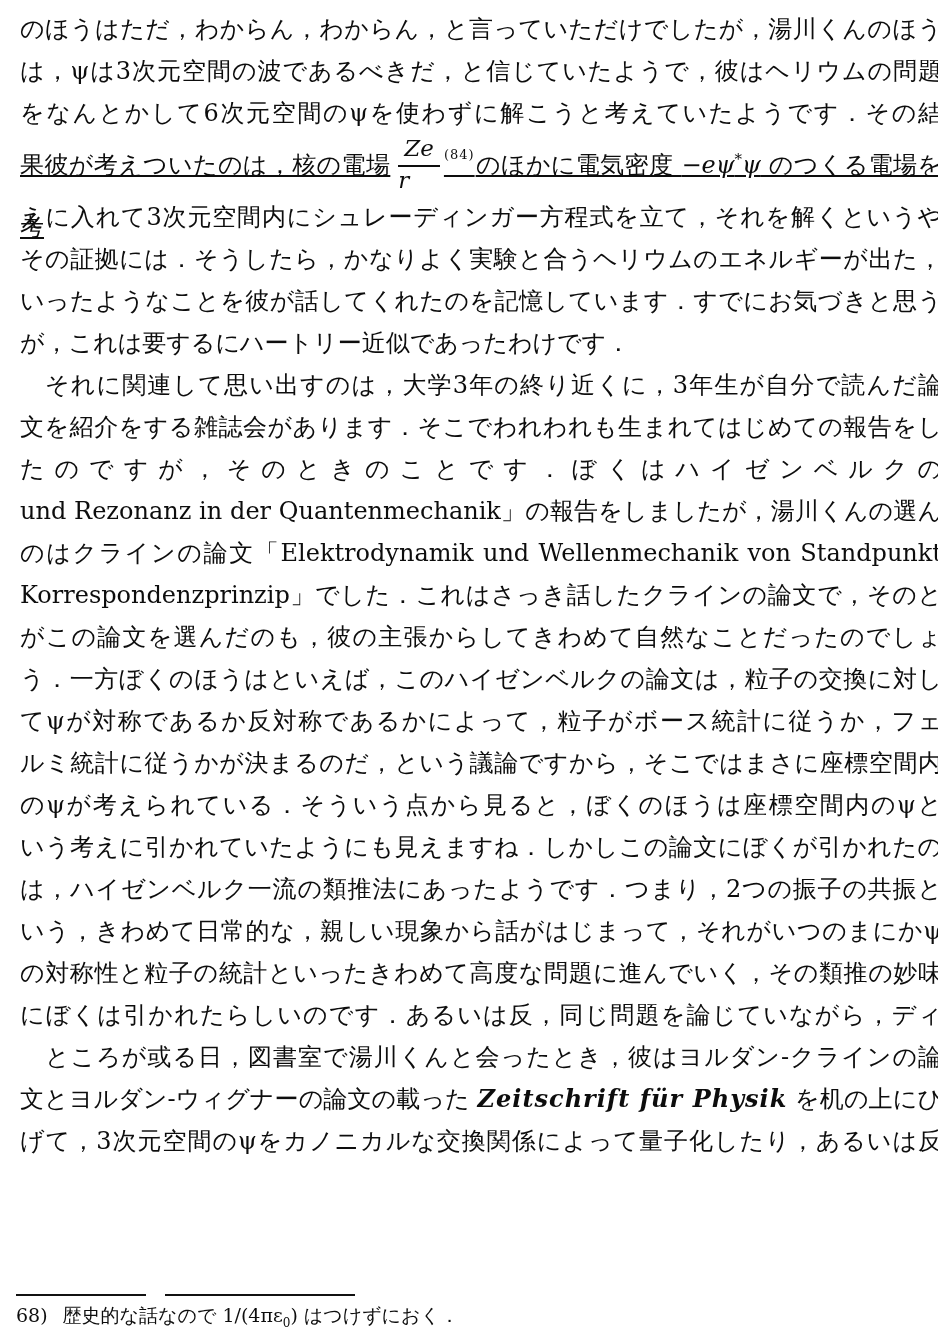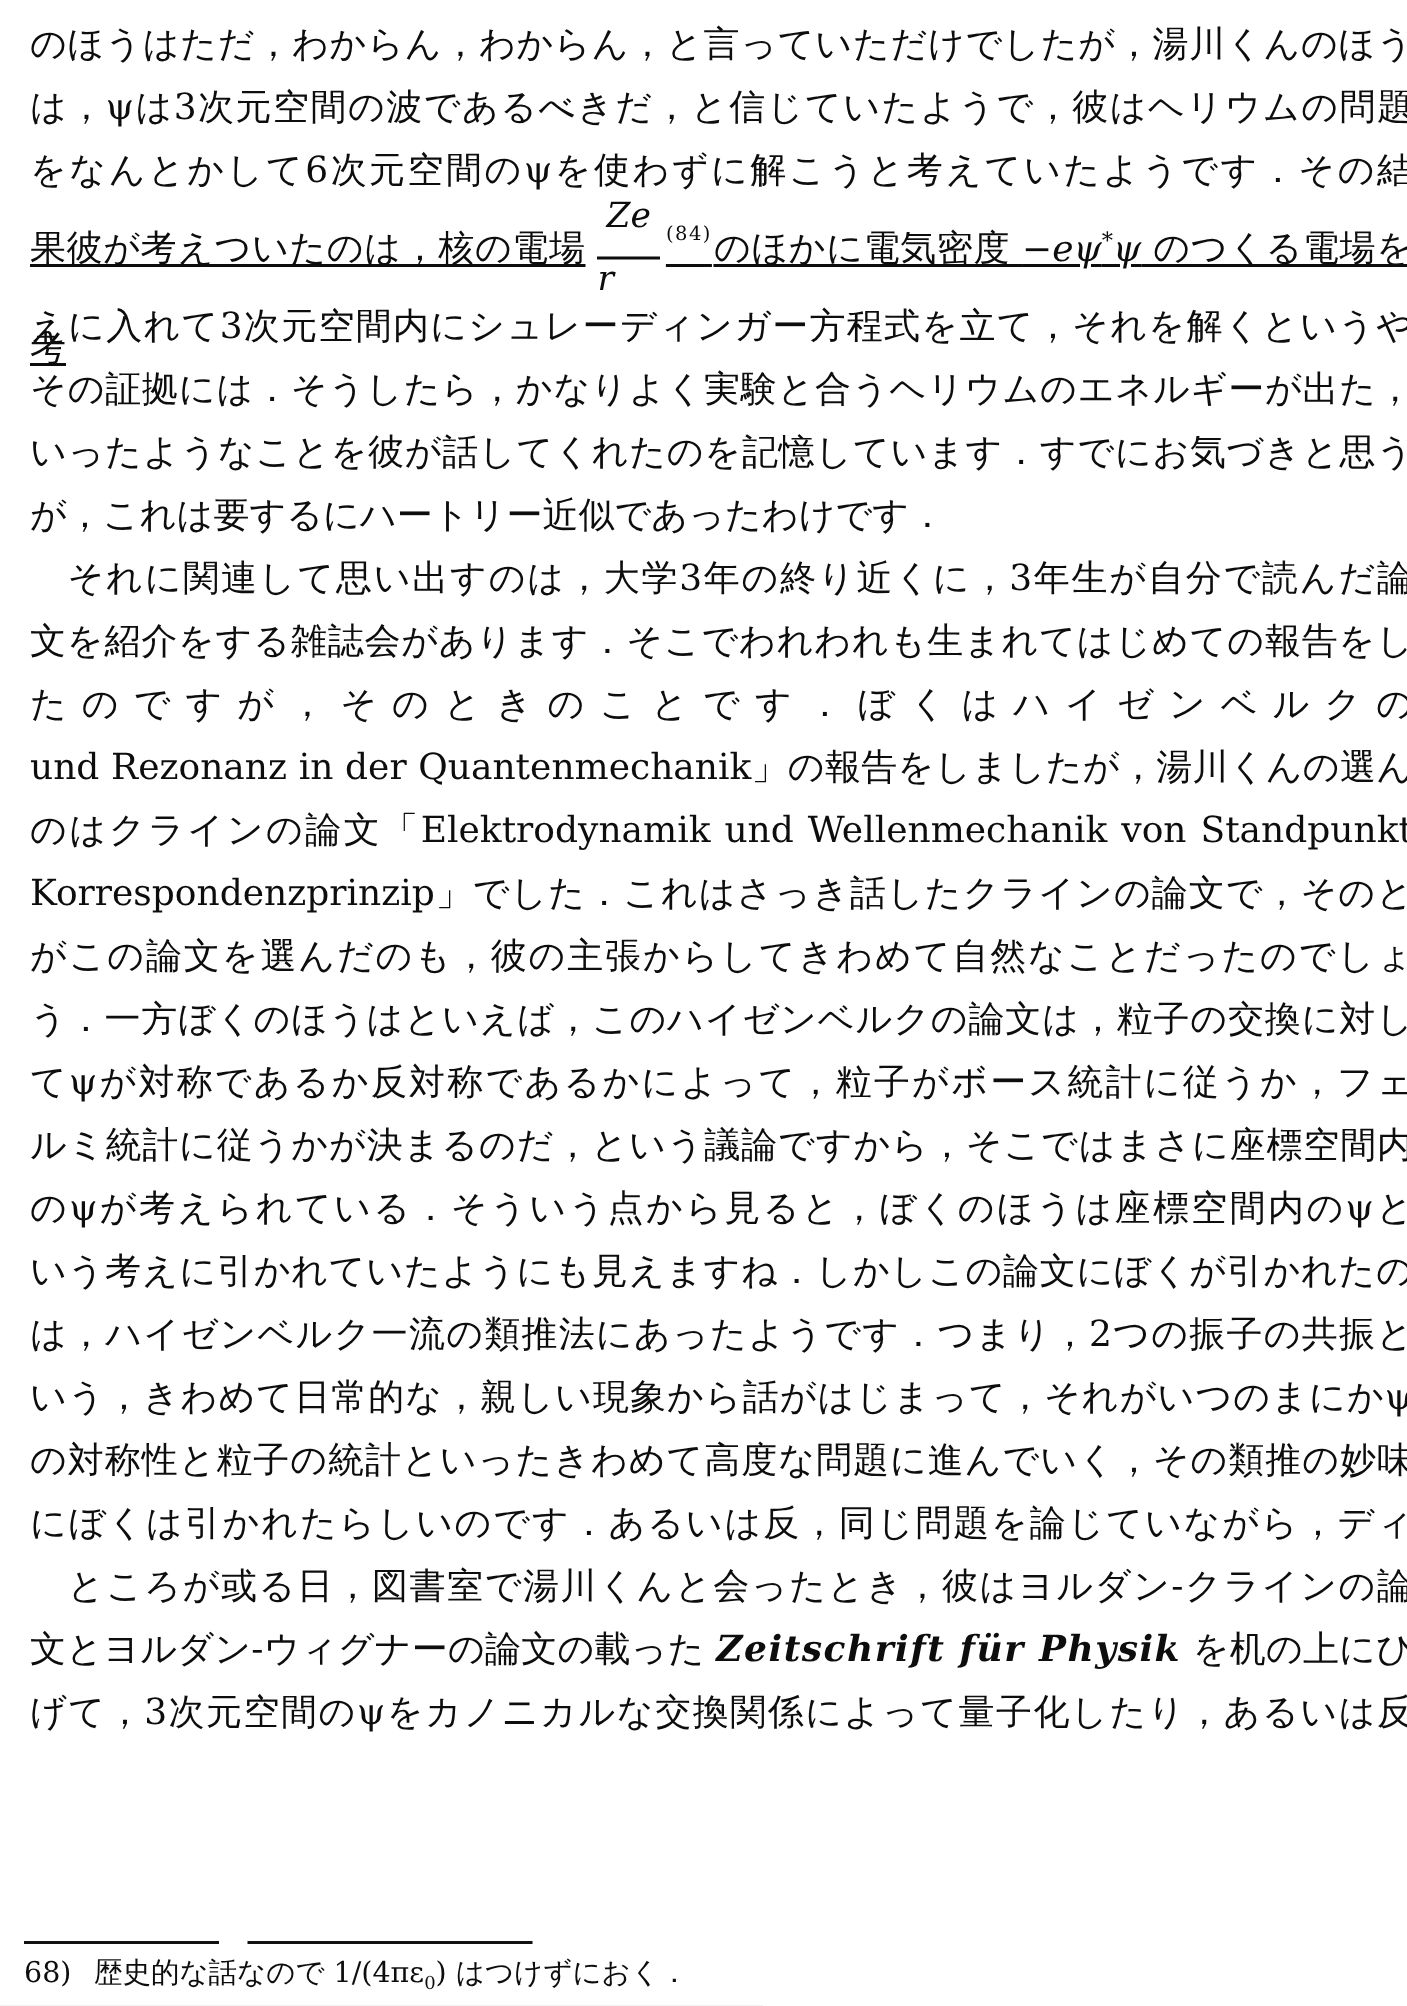--- a/index.html
+++ b/index.html
@@ -39,21 +39,21 @@
     display: inline-block;
     vertical-align: middle;
     text-align: center;
     font-style: italic;
     font-size: 23px;
     line-height: 1.08;
     margin: 0 4px 0 8px;
     position: relative;
     top: -2px;
   }
-  .frac .num { display: block; border-bottom: 2px solid #0d0d0d; padding: 0 6px 14px; }
+  .frac .num { display: block; border-bottom: 2px solid #0d0d0d; padding: 0 6px 4px; }
   .frac .den { display: block; padding-top: 1px; }
   .fref {
     font-size: 13px;
     line-height: 0;
     position: relative;
     top: -14px;
     letter-spacing: 1px;
     margin-right: 1px;
   }
   .math { font-style: italic; }

